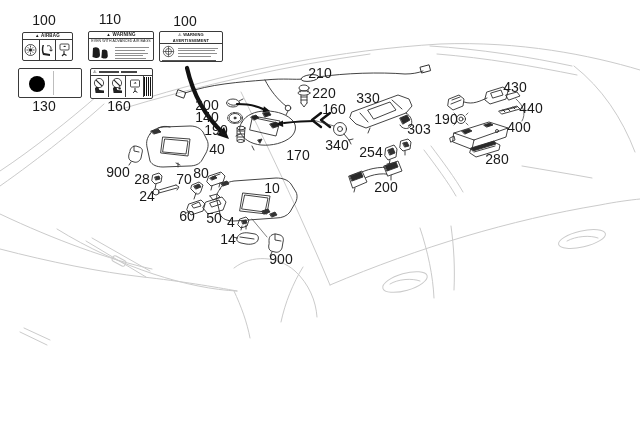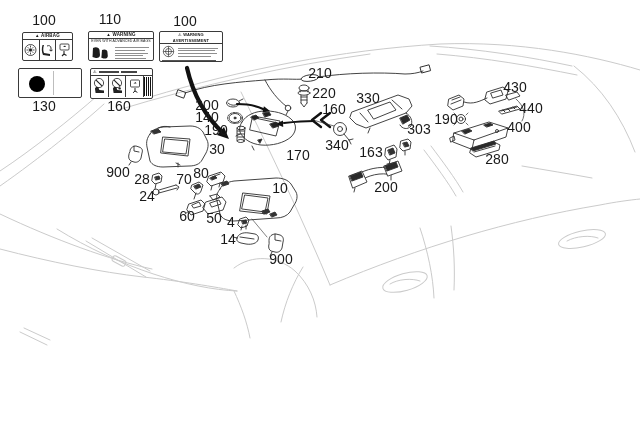--- a/index.html
+++ b/index.html
@@ -397,39 +397,39 @@
 </div>
 
 <div class="co" style="left:44px;top:20px">100</div>
 <div class="co" style="left:110px;top:19px">110</div>
 <div class="co" style="left:185px;top:21px">100</div>
 <div class="co" style="left:44px;top:106px">130</div>
 <div class="co" style="left:119px;top:106px">160</div>
 <div class="co" style="left:207px;top:105px">200</div>
 <div class="co" style="left:207px;top:117px">140</div>
 <div class="co" style="left:216px;top:130px">190</div>
-<div class="co" style="left:217px;top:149px">30</div>
+<div class="co" style="left:217px;top:149px">40</div>
 <div class="co" style="left:118px;top:172px">900</div>
 <div class="co" style="left:142px;top:179px">28</div>
 <div class="co" style="left:147px;top:196px">24</div>
 <div class="co" style="left:184px;top:179px">70</div>
 <div class="co" style="left:201px;top:173px">80</div>
 <div class="co" style="left:187px;top:216px">60</div>
 <div class="co" style="left:214px;top:218px">50</div>
 <div class="co" style="left:231px;top:222px">4</div>
 <div class="co" style="left:228px;top:239px">14</div>
-<div class="co" style="left:280px;top:188px">10</div>
+<div class="co" style="left:272px;top:188px">10</div>
 <div class="co" style="left:281px;top:259px">900</div>
 <div class="co" style="left:298px;top:155px">170</div>
 <div class="co" style="left:320px;top:73px">210</div>
 <div class="co" style="left:324px;top:93px">220</div>
 <div class="co" style="left:334px;top:109px">160</div>
 <div class="co" style="left:368px;top:98px">330</div>
 <div class="co" style="left:337px;top:145px">340</div>
-<div class="co" style="left:371px;top:152px">163</div>
+<div class="co" style="left:371px;top:152px">254</div>
 <div class="co" style="left:419px;top:129px">303</div>
 <div class="co" style="left:386px;top:187px">200</div>
 <div class="co" style="left:515px;top:87px">430</div>
 <div class="co" style="left:531px;top:108px">440</div>
 <div class="co" style="left:446px;top:119px">190</div>
 <div class="co" style="left:519px;top:127px">400</div>
 <div class="co" style="left:497px;top:159px">280</div>
 
 </div>
 

